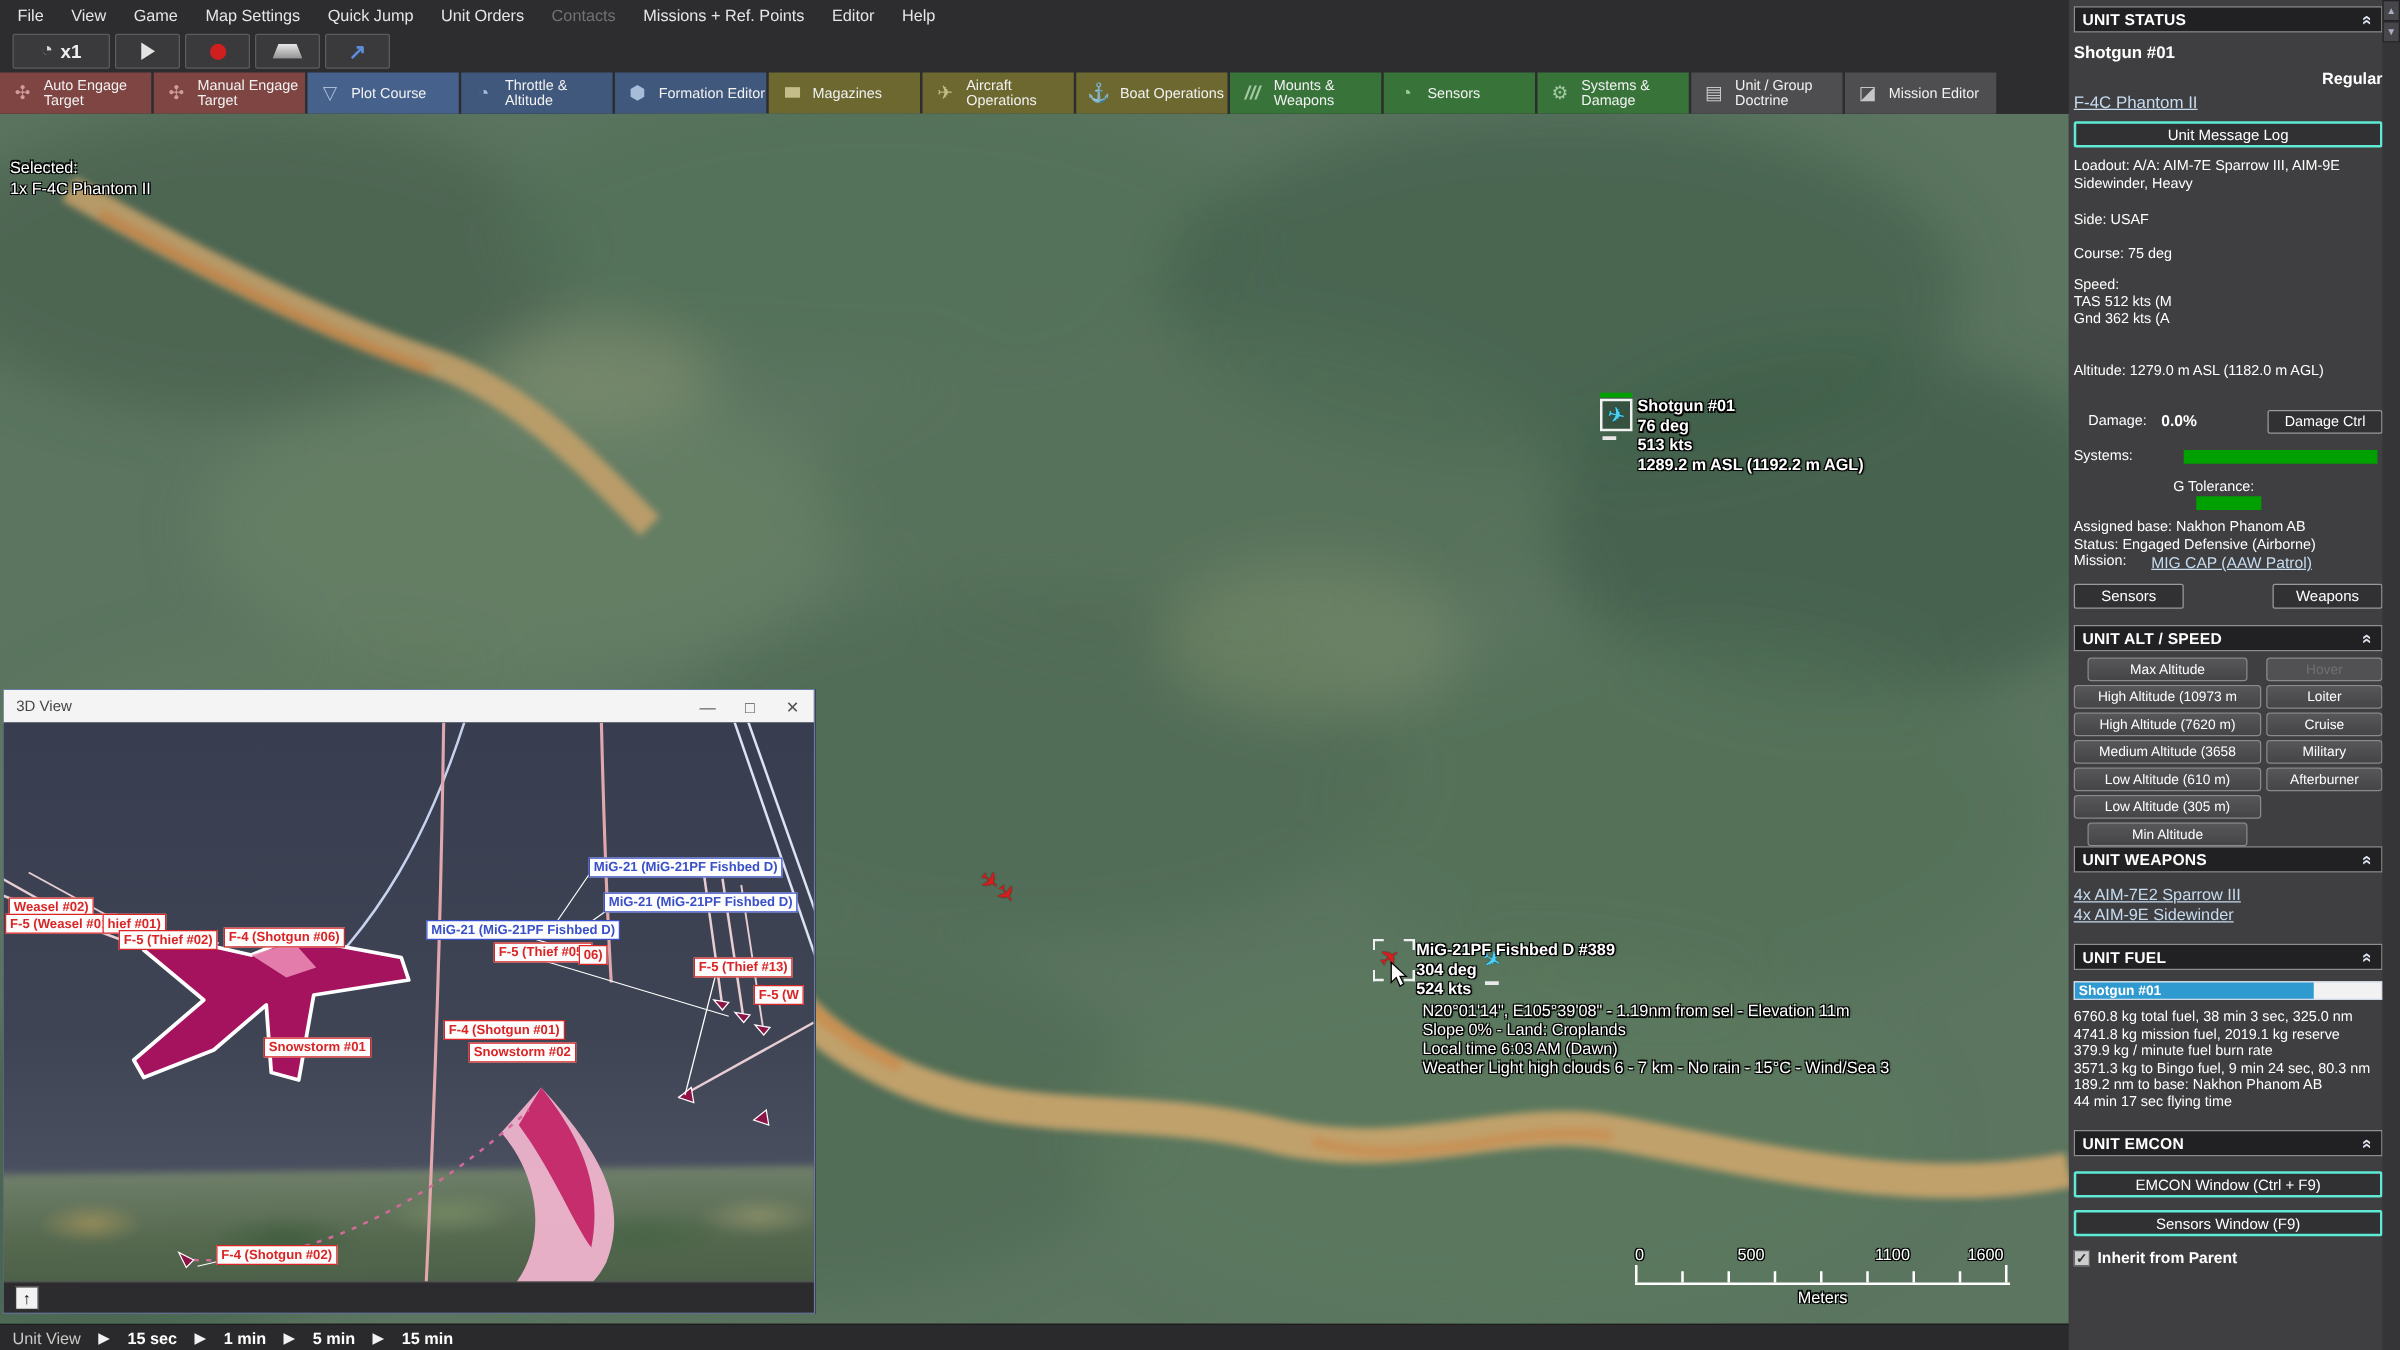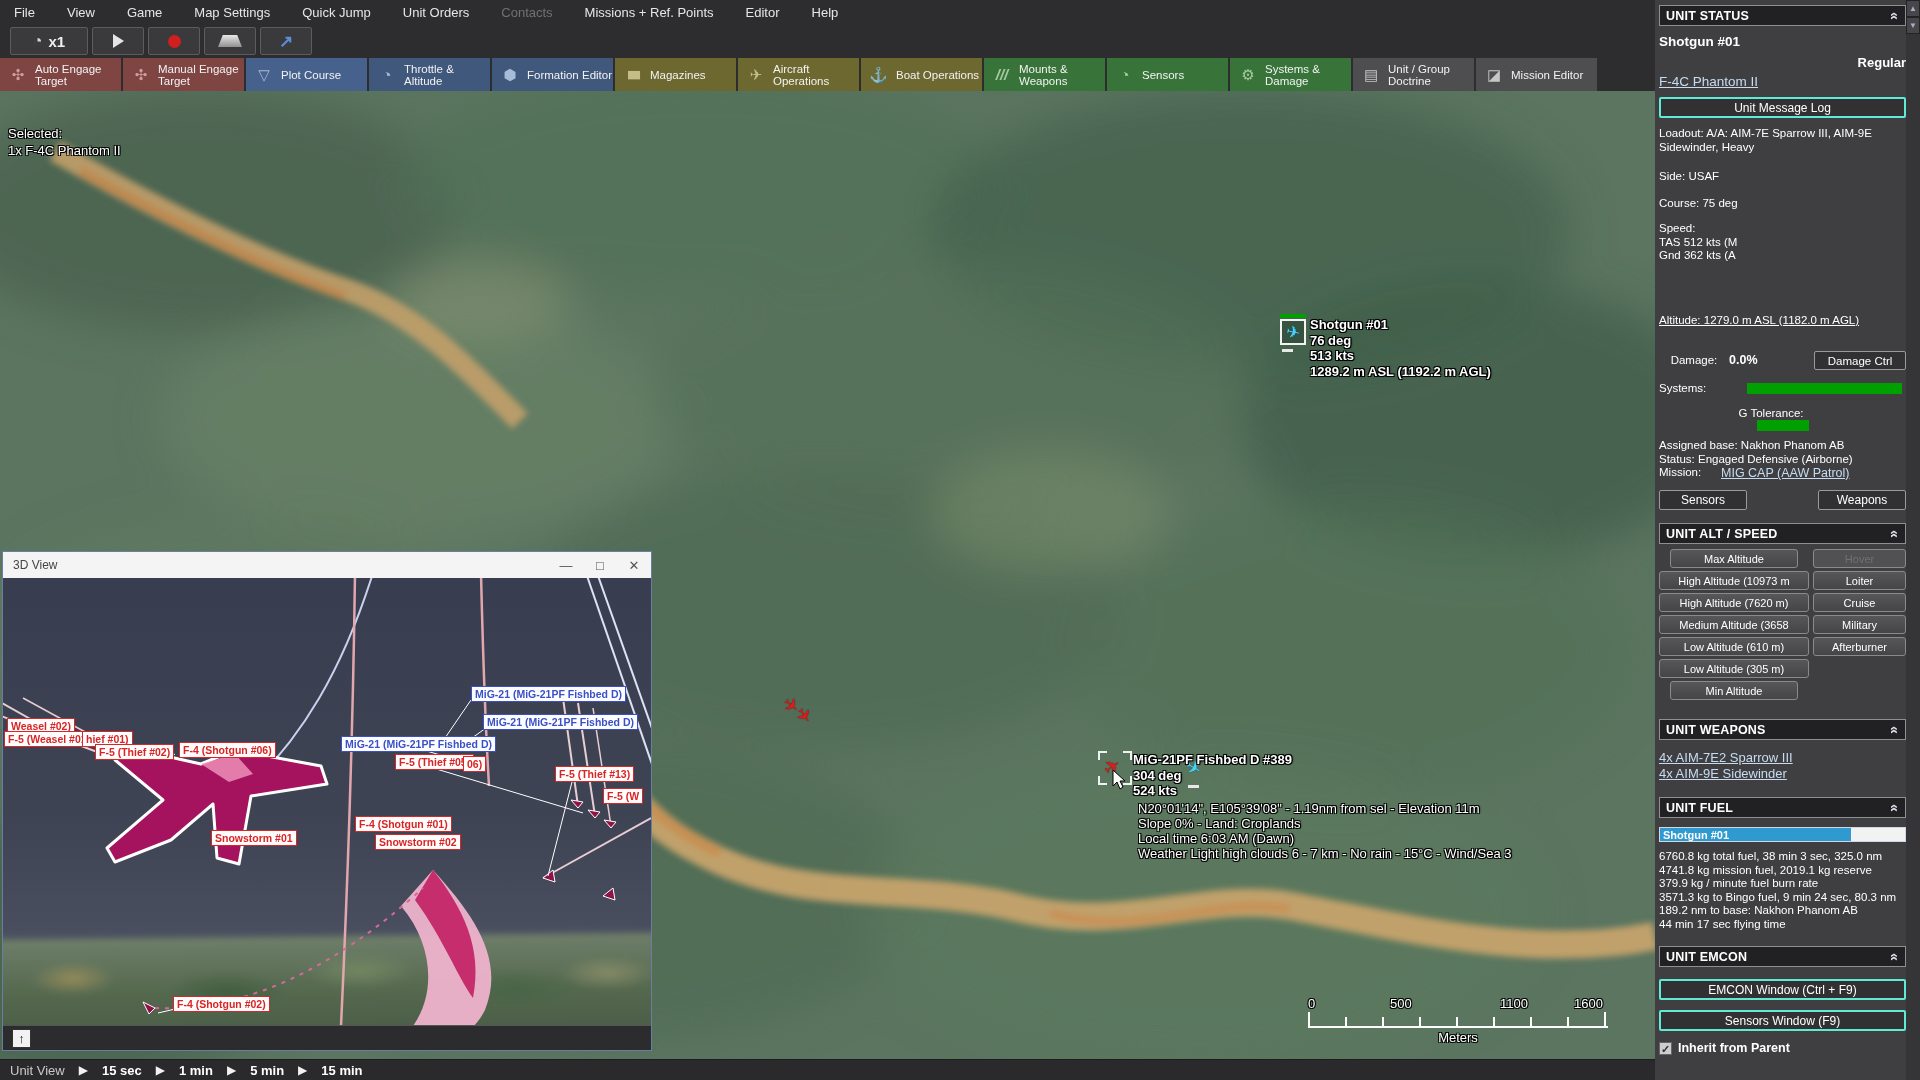--- a/index.html
+++ b/index.html
@@ -2,21 +2,21 @@
 <html><head>
 <meta charset="utf-8">
 <style>
   * { margin:0; padding:0; box-sizing:border-box; }
   html,body { width:1920px; height:1080px; overflow:hidden; background:#2d2d30;
     font-family:"Liberation Sans", sans-serif; }
   .screen { position:relative; width:1920px; height:1080px; background:#2d2d30; overflow:hidden; }
 
   
   .menubar { position:absolute; left:0; top:0; width:1920px; height:24px; background:#2d2d30;
-    display:flex; align-items:center; gap:32px; padding-left:14px; z-index:20; }
+    display:flex; align-items:center; gap:22px; padding-left:14px; z-index:20; }
   .menubar .mi { color:#e6e6e6; font-size:13px; cursor:default; white-space:nowrap; }
   .menubar .mi.disabled { color:#70726f; }
 
   
   .controlbar { position:absolute; left:0; top:24px; width:1655px; height:34px; background:#2d2d30;
     display:flex; align-items:center; gap:4px; padding-left:10px; z-index:20; }
   .cbtn { height:28px; background:#3a3a3c; border:1px solid #5c5c5e; border-radius:2px;
     display:flex; align-items:center; justify-content:center; gap:6px; color:#ddd; cursor:pointer; }
   .cbtn.wide { width:78px; }
   .cbtn.sq { width:52px; }
@@ -446,21 +446,21 @@
       <a class="sb-link type-link">F-4C Phantom II</a>
       <button class="sb-btn mt8">Unit Message Log</button>
       <div class="sb-text" style="margin-top:9px;">Loadout: A/A: AIM-7E Sparrow III, AIM-9E Sidewinder, Heavy</div>
       <div class="sb-text" style="margin-top:16px;">Side: USAF</div>
       <div class="sb-text" style="margin-top:13px;">Course: 75 deg</div>
       <div class="sb-text" style="margin-top:12px;">
         <div>Speed:</div>
         <div>TAS 512 kts (M</div>
         <div>Gnd 362 kts (A</div>
       </div>
-      <div class="sb-text" style="margin-top:51px;text-decoration:underline;">Altitude: 1279.0 m ASL (1182.0 m AGL)</div>
+      <div class="sb-text" style="margin-top:28px;">Altitude: 1279.0 m ASL (1182.0 m AGL)</div>
 
       <div class="row" style="margin-top:24px;">
         <span class="sb-text" style="width:70px;text-align:center;">Damage:</span>
         <span class="sb-text" style="font-weight:bold; font-size:12.5px;">0.0%</span>
         <button class="damagebtn">Damage Ctrl</button>
       </div>
       <div class="row" style="margin-top:12px;">
         <span class="sb-text" style="width:88px;">Systems:</span>
         <span class="gbar" style="width:155px;"></span>
       </div>
@@ -493,21 +493,21 @@
         <button class="agbtn">Medium Altitude (3658</button>
         <button class="agbtn">Military</button>
         <button class="agbtn">Low Altitude (610 m)</button>
         <button class="agbtn">Afterburner</button>
         <button class="agbtn">Low Altitude (305 m)</button>
         <span></span>
         <button class="agbtn inset">Min Altitude</button>
         <span></span>
       </div>
 
-      <div class="sb-header" style="margin-top:19px;">
+      <div class="sb-header" style="margin-top:0;">
         <span class="ht">UNIT WEAPONS</span>
         <span class="chev">«</span>
       </div>
       <div class="wlinks">
         <div><a class="sb-link">4x AIM-7E2 Sparrow III</a></div>
         <div><a class="sb-link">4x AIM-9E Sidewinder</a></div>
       </div>
 
       <div class="sb-header" style="margin-top:15px;">
         <span class="ht">UNIT FUEL</span>

